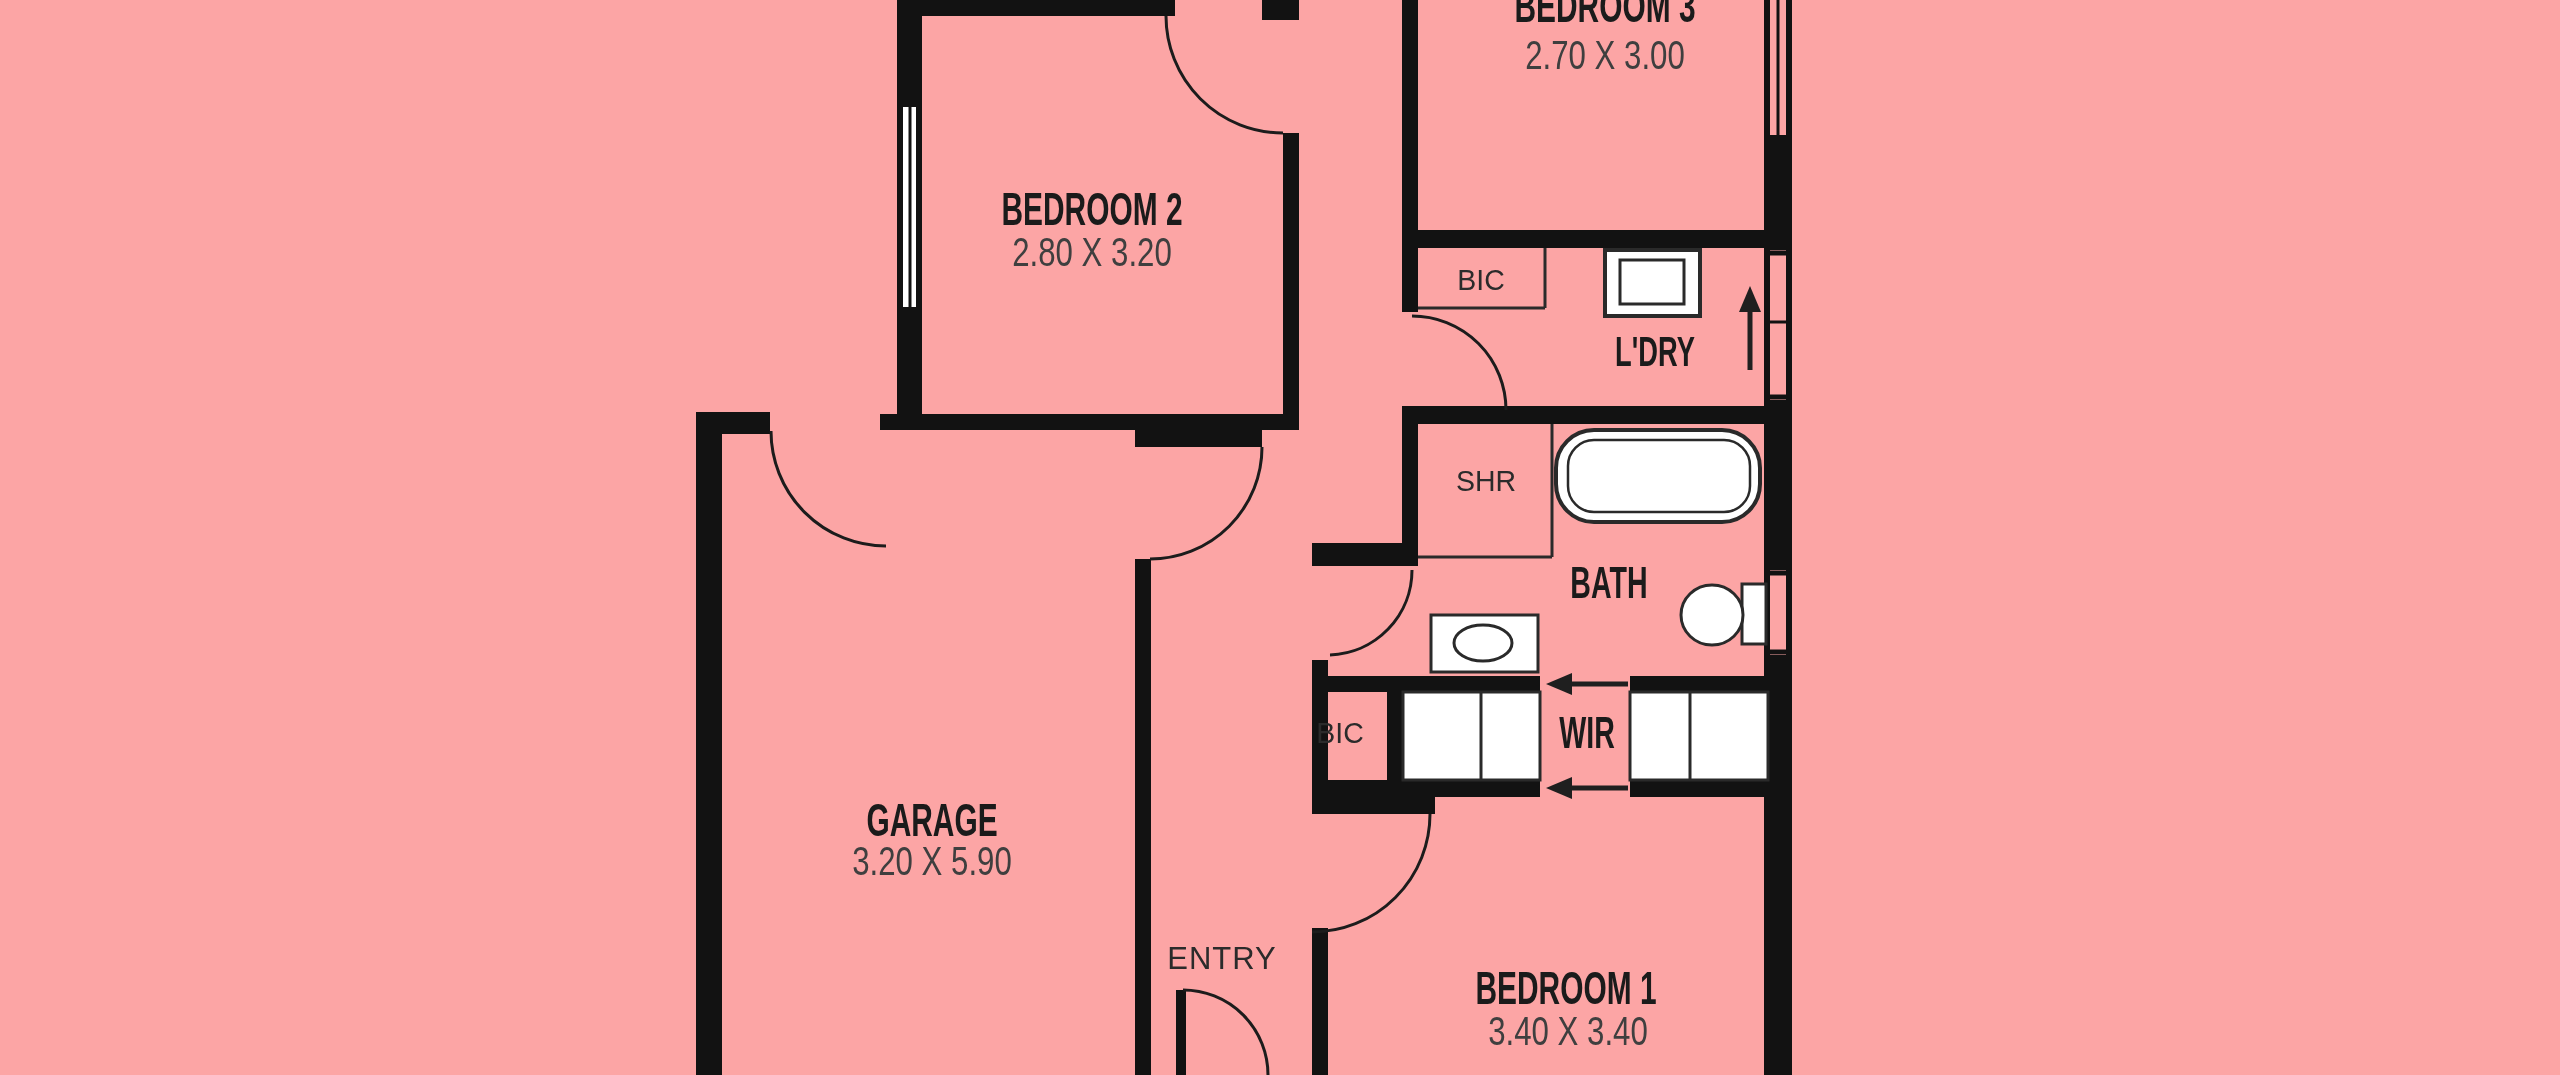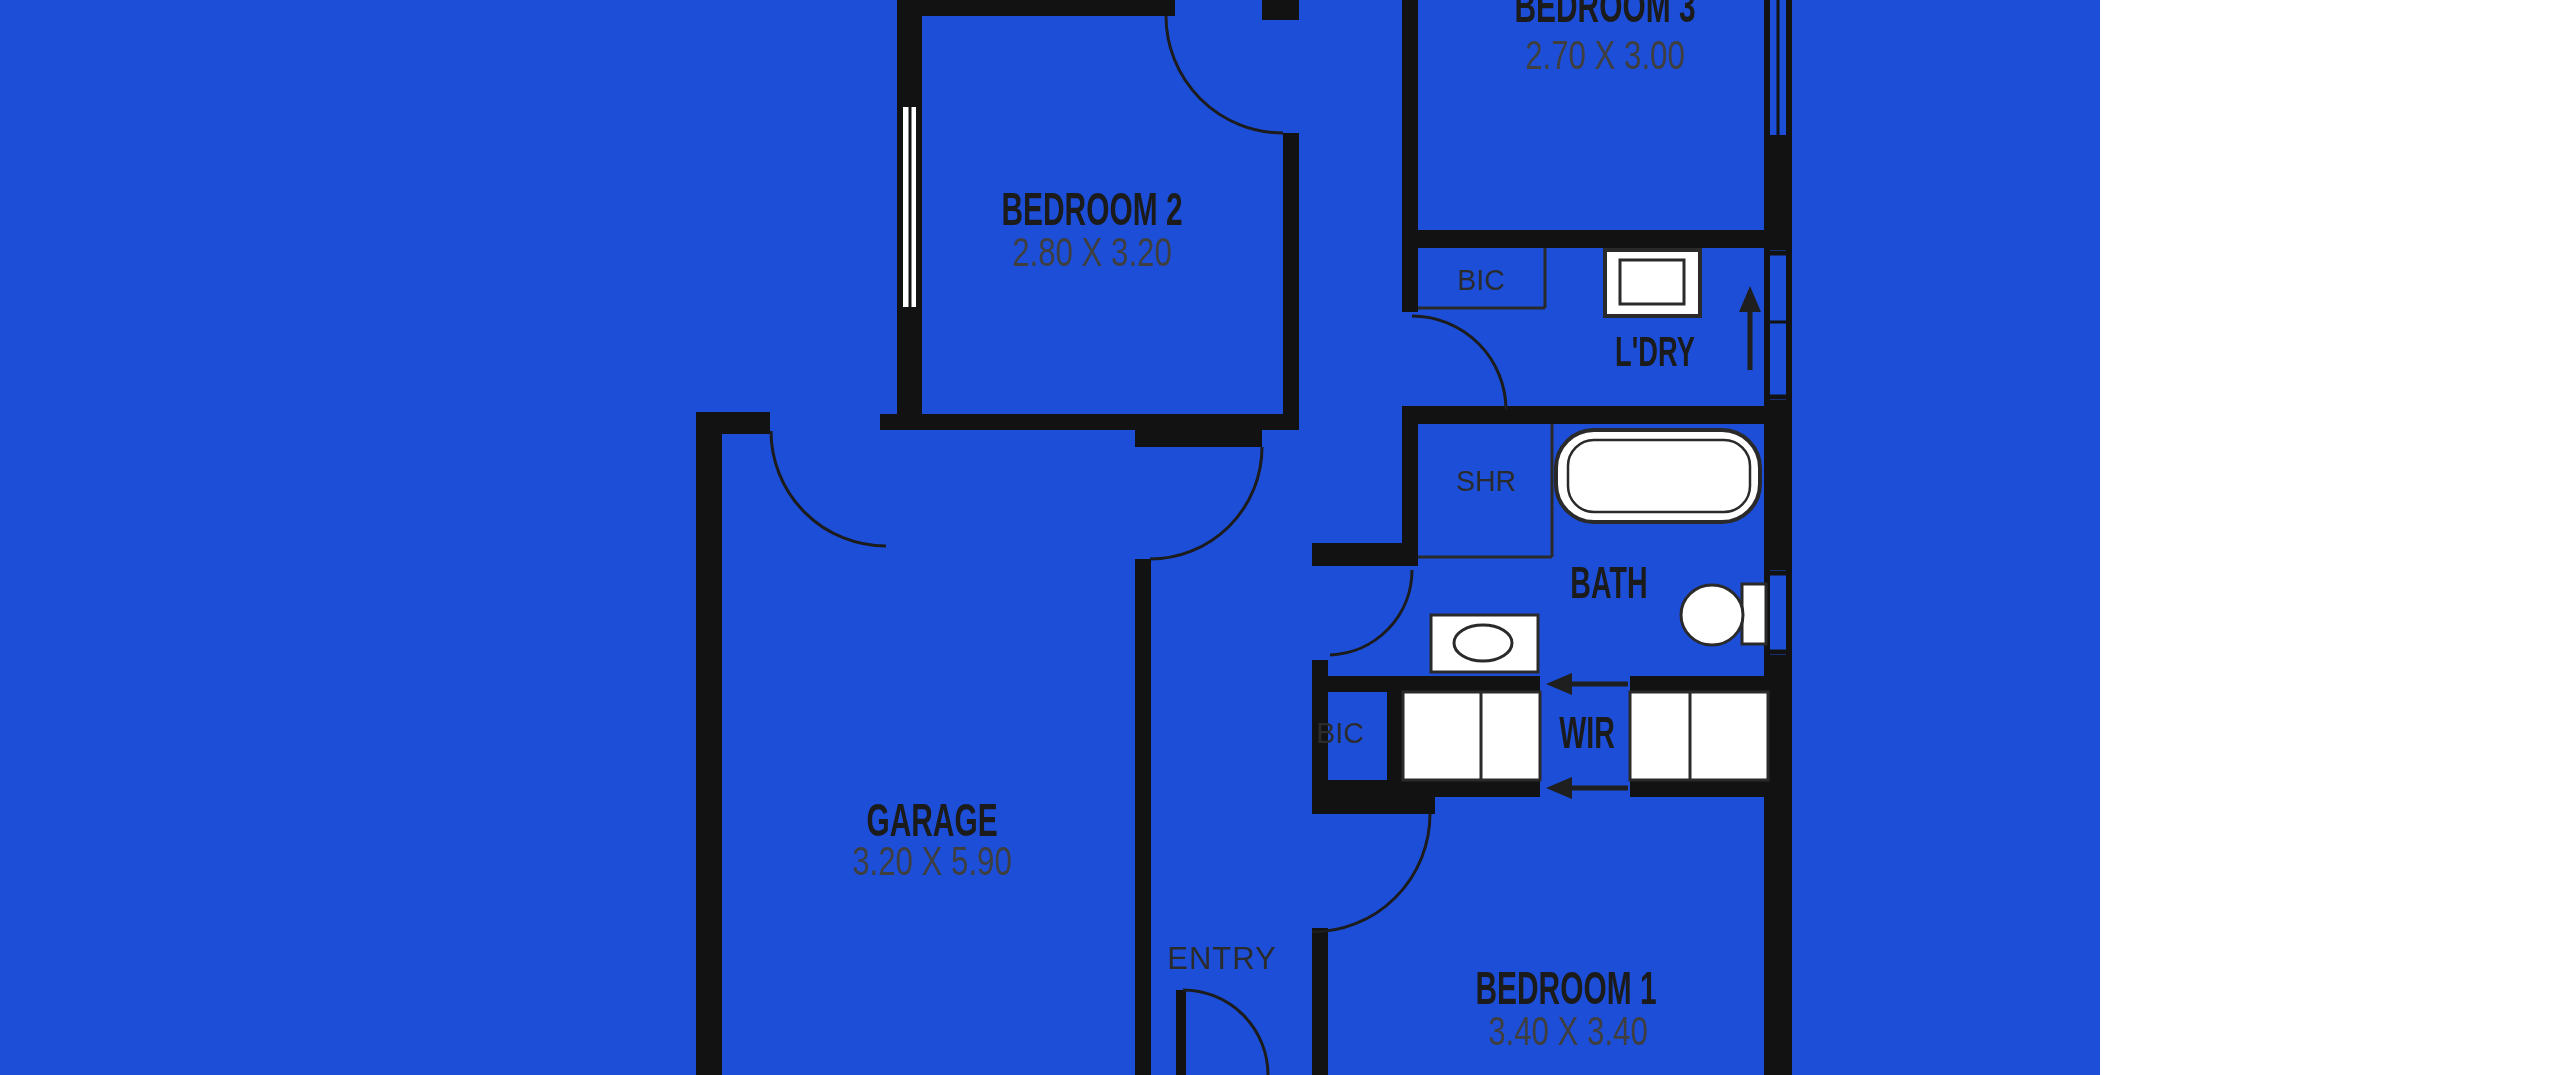--- a/index.html
+++ b/index.html
@@ -1,19 +1,19 @@
 <!DOCTYPE html>
 <html><head>
 <meta charset="utf-8">
 <style>
   html,body{margin:0;padding:0;background:#ffffff;}
   .stage{
     position:relative;
-    width:2100px;height:1075px;
-    background:#1d4ed8;
+    width:2560px;height:1075px;
+    background:#fca5a5;
     overflow:hidden;
     font-family:"Liberation Sans", sans-serif;
     text-decoration:underline;
   }
   svg{position:absolute;left:0;top:0;display:block;}
   text{font-family:"Liberation Sans", sans-serif;}
   .room-name{font-weight:bold;}
 </style>
 </head>
 <body>

